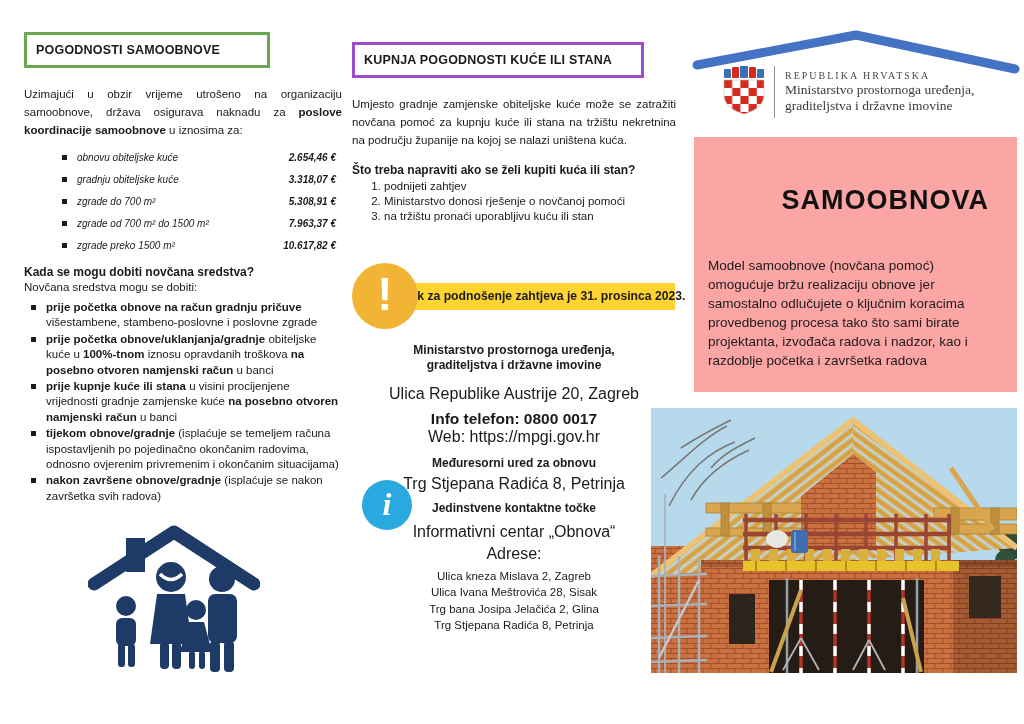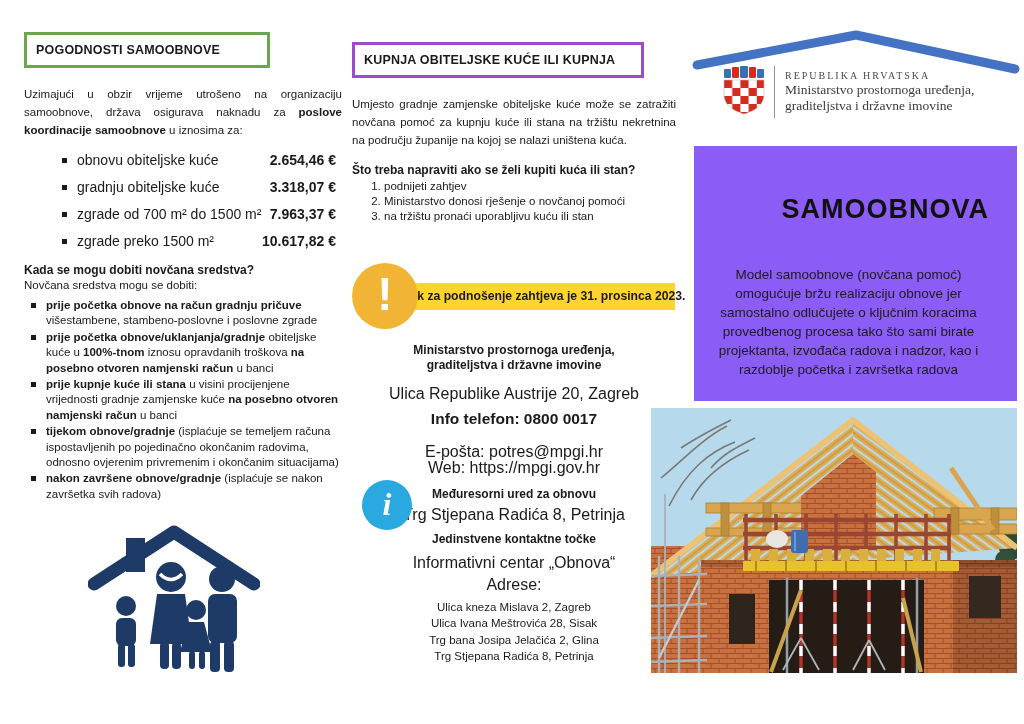--- a/index.html
+++ b/index.html
@@ -5,21 +5,21 @@
   html,body{margin:0;padding:0;}
   body{width:1024px;height:724px;background:#ffffff;font-family:"Liberation Sans",sans-serif;color:#1a1a1a;position:relative;overflow:hidden;}
   .abs{position:absolute;}
 
   
   .panel-left{left:24px;top:32px;width:318px;}
   .title-box{border:3px solid #6aa84f;width:226px;padding:8px 5px 8px 9px;}
   .title-box h2{margin:0;font-size:12.5px;font-weight:bold;letter-spacing:.2px;}
   .p-just{font-size:11.5px;line-height:18px;text-align:justify;margin:17px 0 0 0;}
   .fees{margin-top:13px;}
-  .fee-row{display:flex;align-items:baseline;margin:0 6px 11px 38px;font-size:14px;}
+  .fee-row{display:flex;align-items:baseline;margin:0 6px 11px 38px;font-size:10px;font-style:italic;}
   .sq{width:5px;height:5px;background:#1a1a1a;margin-right:10px;flex:none;align-self:center;}
   .fee-label{flex:1;}
   .fee-price{font-weight:bold;text-align:right;white-space:nowrap;}
   .h-q{font-size:12px;font-weight:bold;margin:14px 0 0 0;}
   .sub{font-size:11.5px;margin:2px 0 0 0;}
   ul.bullets{margin:7px 0 0 0;padding-left:22px;list-style:none;}
   ul.bullets li{position:relative;font-size:11.5px;line-height:15.4px;margin:0 0 1px 0;}
   ul.bullets li::before{content:"";position:absolute;left:-15px;top:5px;width:5px;height:5px;background:#1a1a1a;}
 
   
@@ -46,23 +46,23 @@
   .c-addresses div{font-size:11.5px;line-height:16.3px;}
   .info-badge{left:362px;top:480px;width:50px;height:50px;border-radius:50%;background:#2aa9e0;color:#ffffff;font-family:"Liberation Serif",serif;font-weight:bold;font-style:italic;font-size:32px;text-align:center;line-height:48px;z-index:3;}
 
   
   .roof-svg{left:692px;top:28px;}
   .gov-logo{left:722px;top:64px;width:300px;display:flex;align-items:center;}
   .logo-divider{width:0;border-left:1.5px solid #8f8f8f;height:52px;margin:0 10px 0 8px;}
   .gov-text{font-family:"Liberation Serif",serif;color:#3b3b3b;}
   .gov-label{font-size:10px;letter-spacing:2px;margin-bottom:1px;color:#4a4a4a;}
   .gov-line{font-size:13.5px;line-height:16px;}
-  .grey-box{left:694px;top:146px;width:323px;height:255px;background:#8b5cf6;}
+  .grey-box{left:694px;top:137px;width:323px;height:255px;background:#fca5a5;}
   .grey-box h1{margin:48px 28px 0 0;text-align:right;font-size:27px;letter-spacing:1px;color:#111111;}
-  .grey-box p{margin:40px 28px 0 14px;text-align:center;font-size:13.5px;line-height:19px;color:#1c1c1c;}
+  .grey-box p{margin:40px 28px 0 14px;text-align:left;font-size:13.5px;line-height:19px;color:#1c1c1c;}
   .family-svg{left:88px;top:522px;}
   .photo{left:651px;top:408px;width:366px;height:265px;}
 </style>
 </head>
 <body>
 
 <section class="abs panel-left">
   <div class="title-box">
     <h2>POGODNOSTI SAMOOBNOVE</h2>
   </div>
@@ -70,20 +70,25 @@
   <div class="fees">
       <div class="fee-row">
         <span class="sq"></span>
         <span class="fee-label">obnovu obiteljske kuće</span>
         <span class="fee-price">2.654,46 €</span>
       </div>
       <div class="fee-row">
         <span class="sq"></span>
         <span class="fee-label">gradnju obiteljske kuće</span>
         <span class="fee-price">3.318,07 €</span>
+      </div>
+      <div class="fee-row">
+        <span class="sq"></span>
+        <span class="fee-label">zgrade do 700 m²</span>
+        <span class="fee-price">5.308,91 €</span>
       </div>
       <div class="fee-row">
         <span class="sq"></span>
         <span class="fee-label">zgrade od 700 m² do 1500 m²</span>
         <span class="fee-price">7.963,37 €</span>
       </div>
       <div class="fee-row">
         <span class="sq"></span>
         <span class="fee-label">zgrade preko 1500 m²</span>
         <span class="fee-price">10.617,82 €</span>
@@ -123,40 +128,39 @@
 
     <circle cx="134" cy="57" r="13"></circle>
     <rect x="120" y="72" width="29" height="49" rx="7"></rect>
     <rect x="122" y="119" width="10" height="31" rx="4"></rect>
     <rect x="136" y="119" width="10" height="31" rx="4"></rect>
   </g>
 </svg>
 
 <section class="abs panel-mid">
   <div class="title-box purple">
-    <h2>KUPNJA OBITELJSKE KUĆE ILI KUPNJA</h2>
+    <h2>KUPNJA POGODNOSTI KUĆE ILI STANA</h2>
   </div>
   <p class="p-just">Umjesto gradnje zamjenske obiteljske kuće može se zatražiti novčana pomoć za kupnju kuće ili stana na tržištu nekretnina na području županije na kojoj se nalazi uništena kuća.</p>
   <h3 class="h-q">Što treba napraviti ako se želi kupiti kuća ili stan?</h3>
   <ol class="steps">
       <li>podnijeti zahtjev</li>
       <li>Ministarstvo donosi rješenje o novčanoj pomoći</li>
       <li>na tržištu pronaći uporabljivu kuću ili stan</li>
     </ol>
 </section>
 
 <div class="abs excl-badge">!</div>
 <div class="abs deadline-banner">Rok za podnošenje zahtjeva je 31. prosinca 2023.</div>
 
 <div class="abs contact">
   <div class="c-b c-ministry">Ministarstvo prostornoga uređenja,</div>
   <div class="c-b">graditeljstva i državne imovine</div>
   <div class="c-n c-addr">Ulica Republike Austrije 20, Zagreb</div>
   <div class="c-phone">Info telefon: 0800 0017</div>
-  <div class="c-n c-email">E-pošta: potres@mpgi.hr</div>
   <div class="c-n c-web">Web: https://mpgi.gov.hr</div>
   <div class="c-b c-office">Međuresorni ured za obnovu</div>
   <div class="c-n c-office-addr">Trg Stjepana Radića 8, Petrinja</div>
   <div class="c-b c-points">Jedinstvene kontaktne točke</div>
   <div class="c-n c-sub">Informativni centar „Obnova“</div>
   <div class="c-n c-adrese">Adrese:</div>
   <div class="c-addresses">
       <div>Ulica kneza Mislava 2, Zagreb</div>
       <div>Ulica Ivana Meštrovića 28, Sisak</div>
       <div>Trg bana Josipa Jelačića 2, Glina</div>

